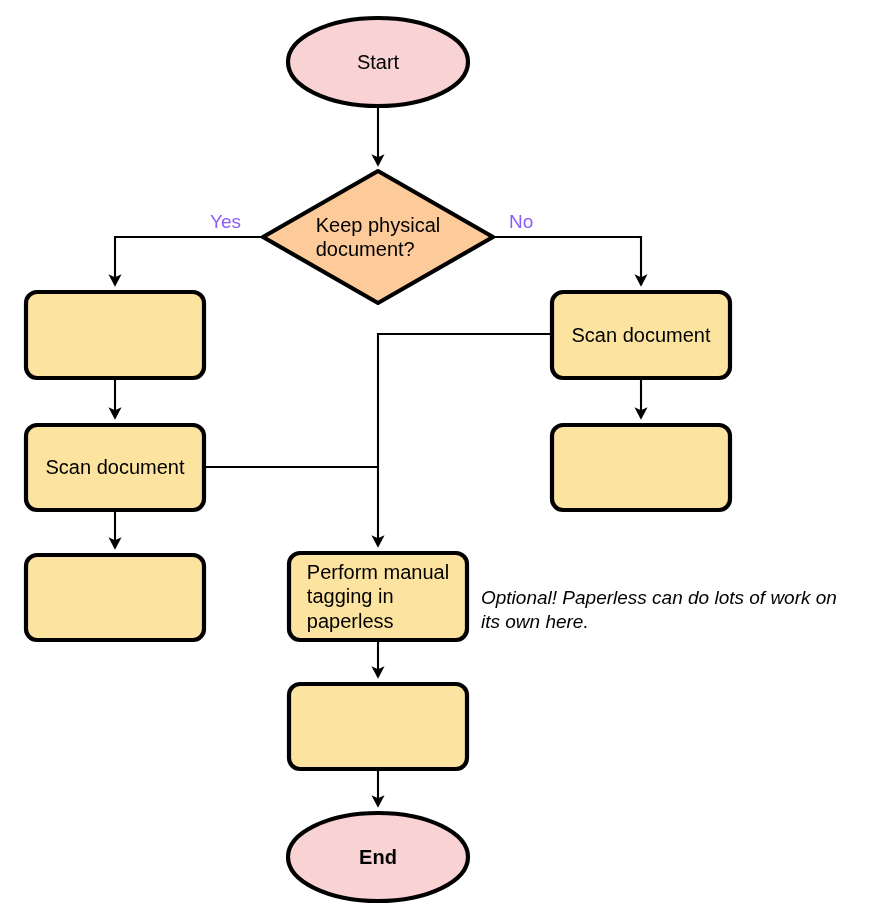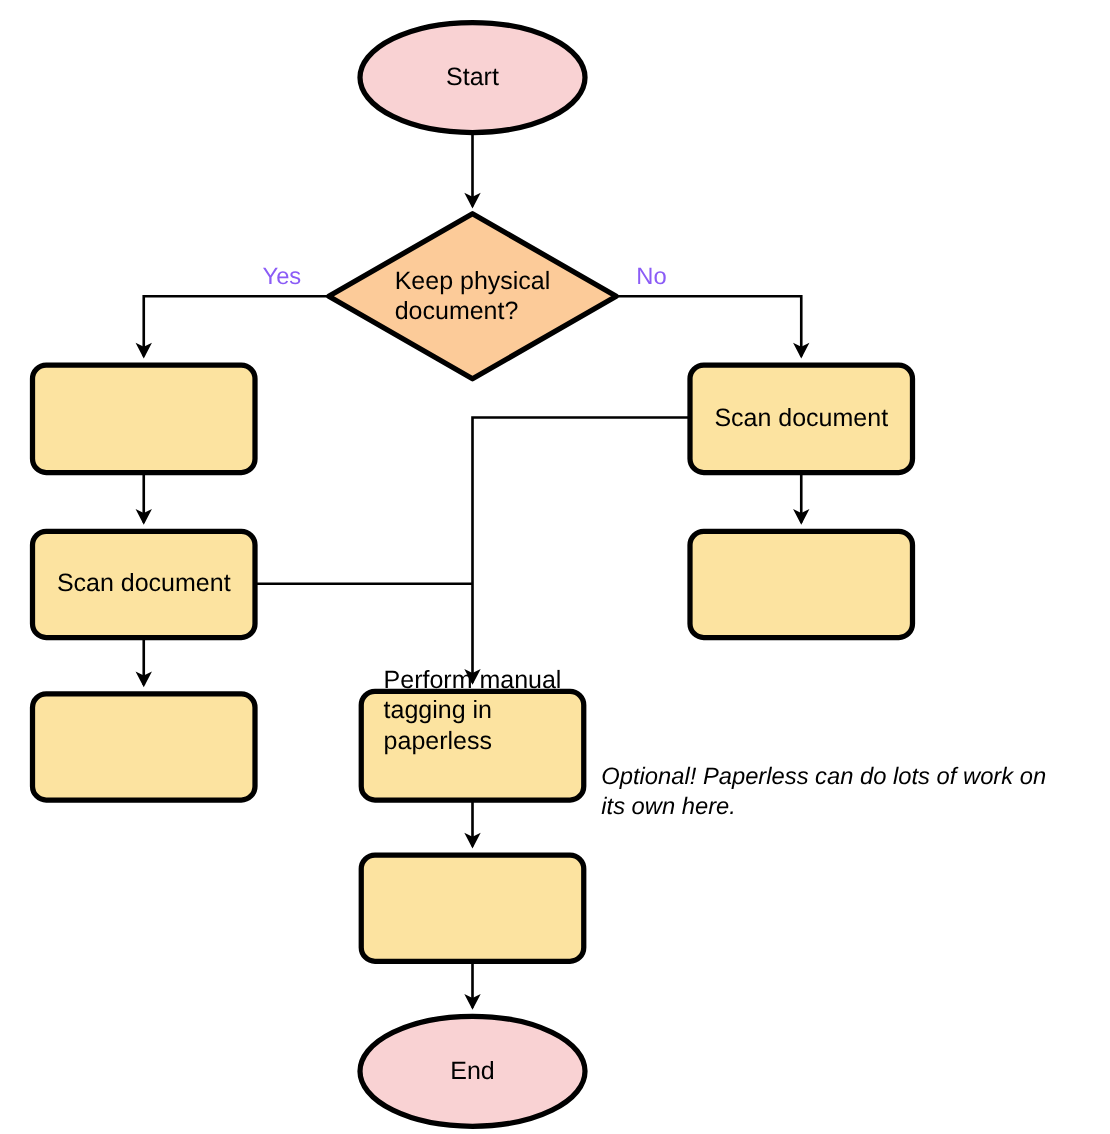--- a/index.html
+++ b/index.html
@@ -43,21 +43,20 @@
     color: #8b5cf6;
     white-space: nowrap;
   }
   .annotation {
     position: absolute;
     font-size: 19px;
     font-style: italic;
     line-height: 1.28;
     color: #000000;
     white-space: pre-line;
-    margin-top: 24px;
   }
 </style>
 </head>
 <body>
 
 <div id="flow-root">
 
   <svg id="flow-svg" viewBox="0 0 888 907" aria-hidden="true">
     <defs>
       <marker id="arrow" viewBox="0 0 12 12" refX="9.2" refY="6" markerWidth="7.2" markerHeight="7.2" orient="auto-start-reverse">
@@ -107,26 +106,26 @@
   <div class="node-label" style="left:268px; top:171px; width:220px; height:132px;">Keep physical
 document?</div>
 
 
   <div class="node-label" style="left:26px; top:425px; width:178px; height:85px;">Scan document</div>
 
 
   <div class="node-label" style="left:552px; top:292px; width:178px; height:86px;">Scan document</div>
 
 
-  <div class="node-label" style="left:289px; top:525px; width:178px; height:87px;">Perform manual
+  <div class="node-label" style="left:289px; top:553px; width:178px; height:87px;">Perform manual
 tagging in
 paperless</div>
 
 
-  <div class="node-label" style="left:288px; top:813px; width:180px; height:88px;">End</div>
+  <div class="node-label" style="left:288px; top:813px; width:180px; height:88px;font-weight:bold;">End</div>
 
   <div class="edge-label" style="left:210px; top:211px;">Yes</div>
 
   <div class="edge-label" style="left:509px; top:211px;">No</div>
 
   <div class="annotation" style="left:481px; top:586px; width:400px;">Optional! Paperless can do lots of work on
 its own here.</div>
 
 </div>
 

